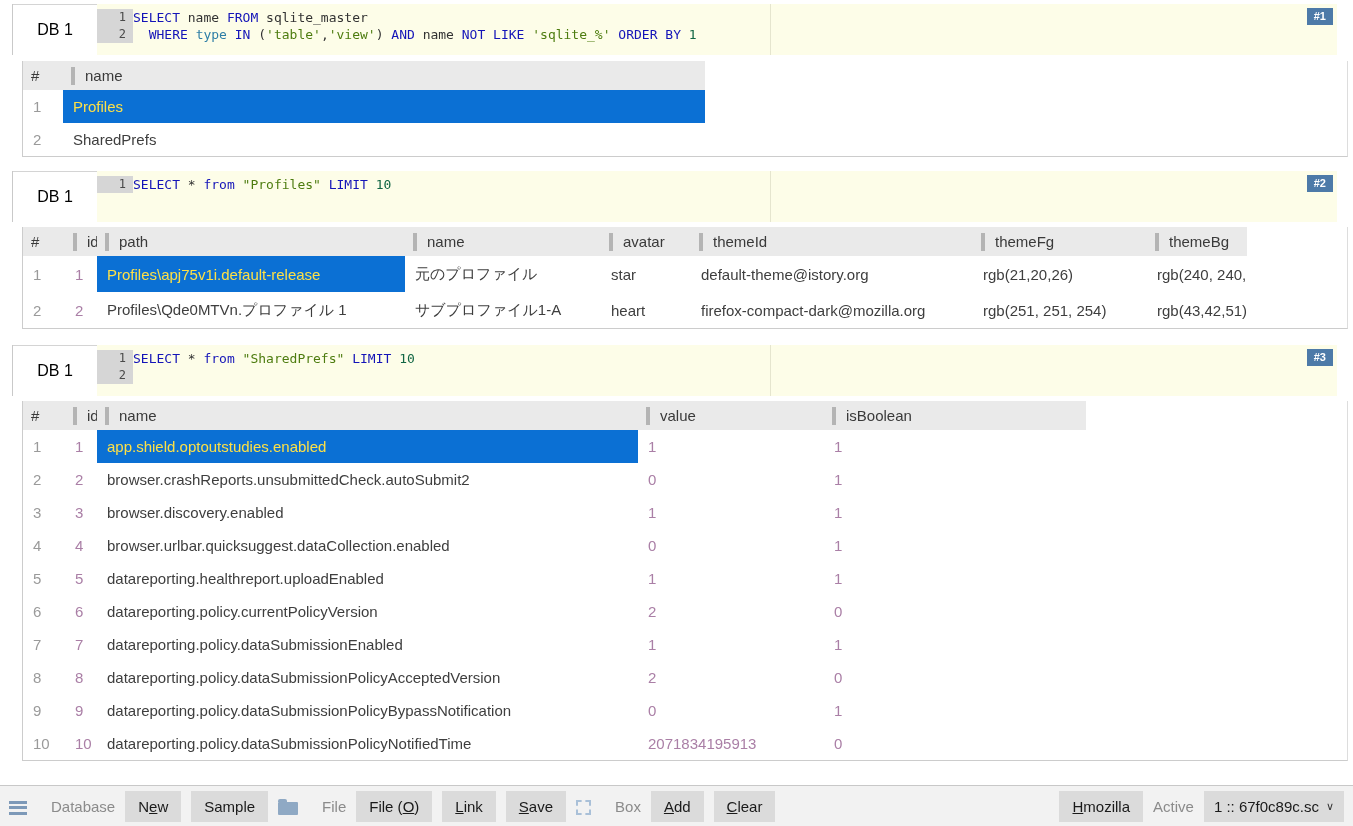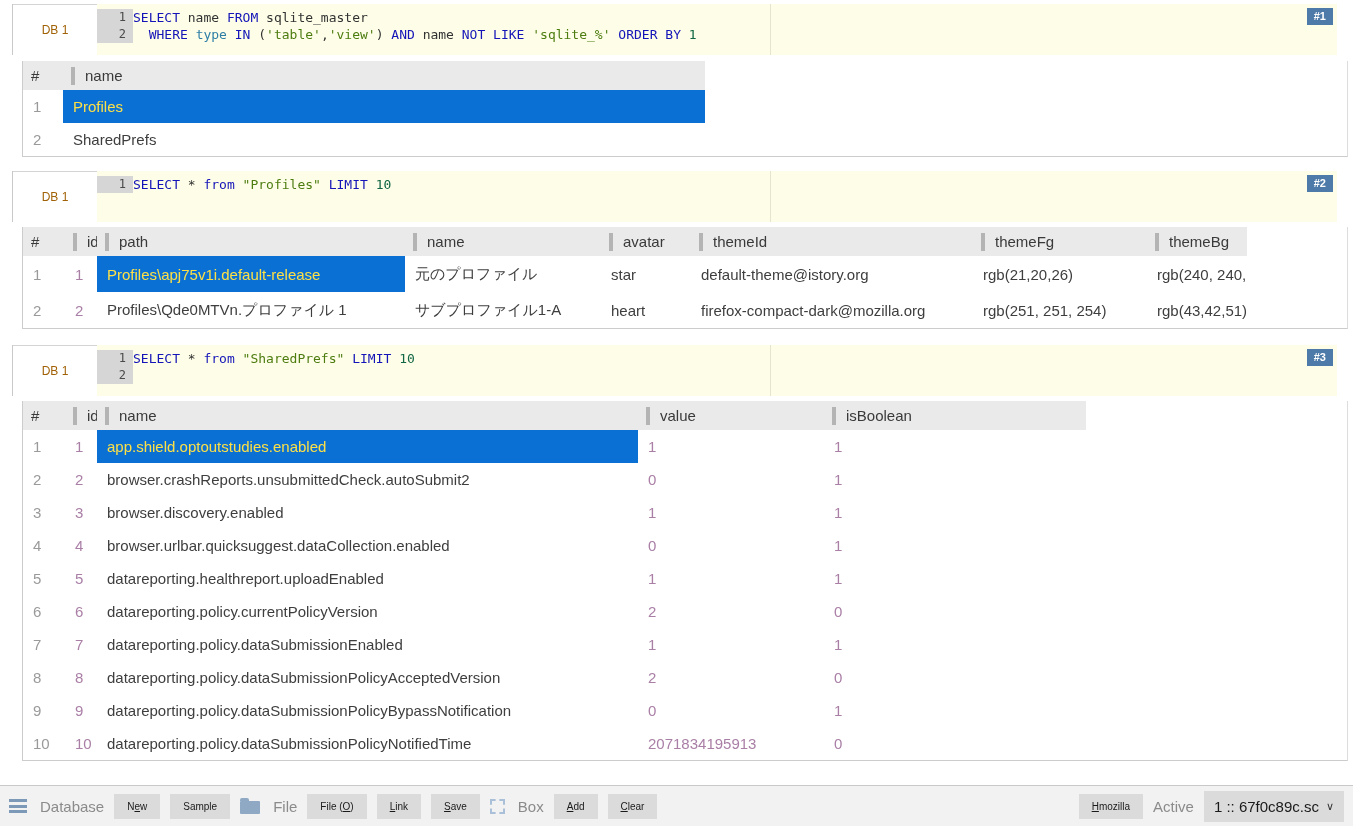--- a/index.html
+++ b/index.html
@@ -11,21 +11,21 @@
 
   
   .qpanel {
     margin-left:12px; margin-right:16px;
     border-left:1px solid #c9c9c9;
     display:flex; position:relative;
   }
   .qpanel::before { content:""; position:absolute; left:0; top:0; width:84px; height:1px; background:#d4d4d4; }
   .db-label {
     width:84px; display:flex; align-items:center; justify-content:center;
-    color:#a16207; font-size:12px; flex:0 0 84px;
+    color:#000000; font-size:16px; flex:0 0 84px;
   }
   .editor {
     flex:1; background:#fdfde8; position:relative;
     padding:5px 0 0 0; min-height:51px;
     font-family:"DejaVu Sans Mono","Liberation Mono",monospace; font-size:13px;
   }
   .editor .ruler { position:absolute; top:0; bottom:0; left:673px; width:1px; background:rgba(120,120,90,.18); }
   .cm-line { display:flex; height:17px; line-height:17px; }
   .ln {
     flex:0 0 36px; background:#d6d6d6; color:#4a4a4a;
@@ -69,24 +69,24 @@
 
   .gap4 { height:4px; } .gap6 { height:6px; } .gap14 { height:14px; }
   .gap5 { height:5px; } .gap16 { height:16px; }
 
   
   .toolbar {
     position:absolute; left:0; right:0; bottom:0; height:41px;
     background:#f2f2f2; border-top:1px solid #c8c8c8;
     display:flex; align-items:center; padding:0 9px; gap:10px; font-size:15px;
   }
-  .tb-group { display:flex; align-items:center; gap:13px; }
+  .tb-group { display:flex; align-items:flex-end; gap:24px; }
   .tb-label { color:#8b8b8b; }
   .tb-btn {
-    background:#dbdbdb; border:none; color:#1a1a1a; font-size:10px;
+    background:#dbdbdb; border:none; color:#1a1a1a; font-size:15px;
     font-family:"Liberation Sans",sans-serif; padding:7px 13px; cursor:pointer; white-space:nowrap;
   }
   .tb-btn u { text-decoration:underline; }
   .tb-spacer { flex:1; }
   .tb-select {
     background:#dbdbdb; padding:7px 10px; display:flex; align-items:center; gap:7px;
     color:#1a1a1a; cursor:pointer; white-space:nowrap;
   }
   .chev { font-size:11px; color:#333; }
 

